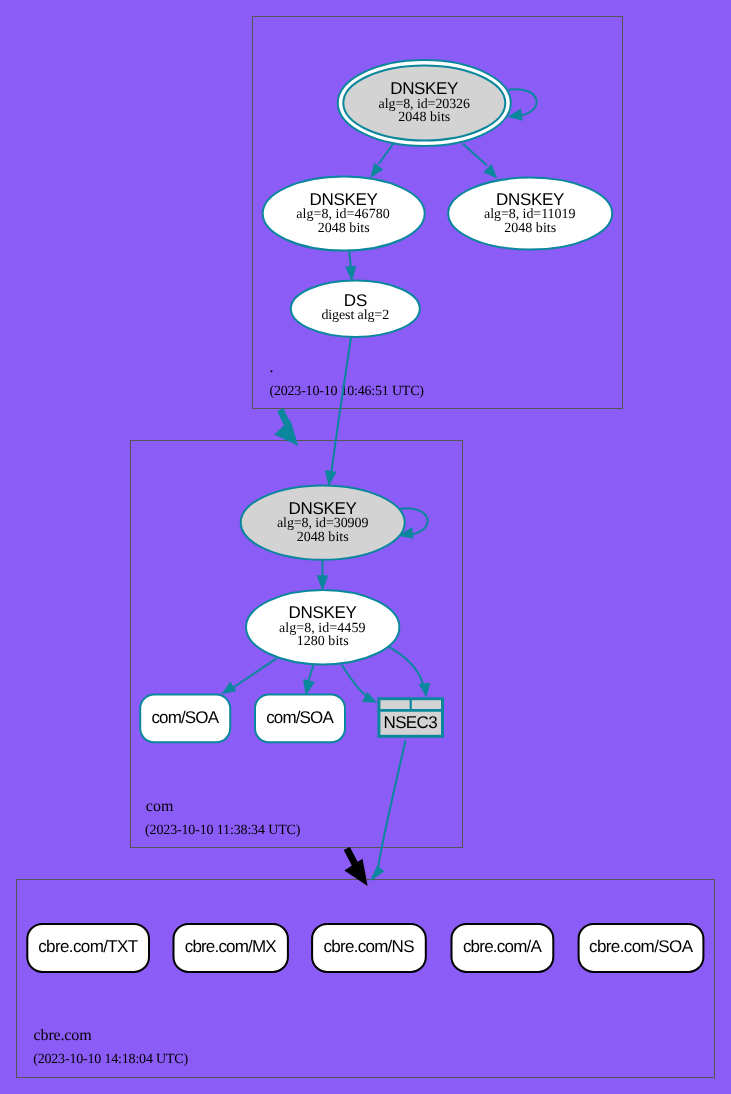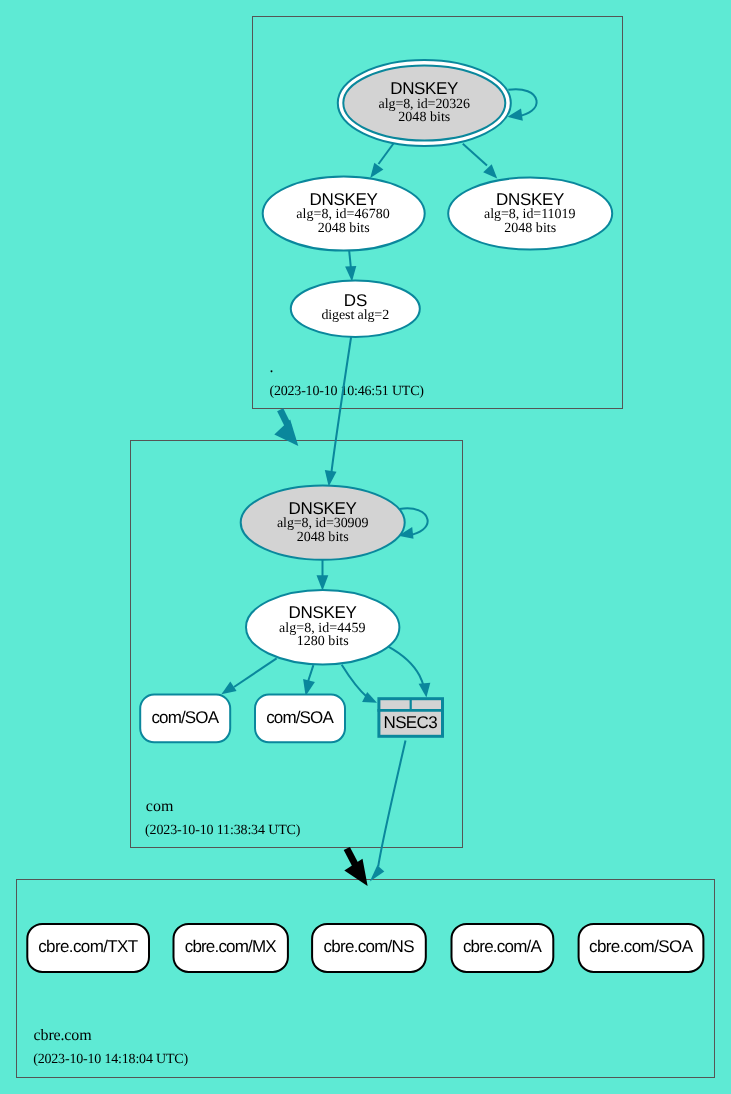--- a/index.html
+++ b/index.html
@@ -1,18 +1,18 @@
 <!DOCTYPE html>
 <html><head>
 <meta charset="utf-8">
 <title>DNSSEC authentication chain</title>
 <style>
   html,body{margin:0;padding:0;background:#ffffff;}
   text{text-rendering:geometricPrecision;}
-  #canvas{position:relative;width:731px;height:1094px;overflow:hidden;background:#5eead4;will-change:transform;text-align:center;}
+  #canvas{position:relative;width:731px;height:1094px;overflow:hidden;background:#8b5cf6;will-change:transform;text-align:center;}
   svg#graph{display:block;}
   .clbox{fill:none;stroke:#555555;stroke-width:1;}
   .nd-open{fill:#ffffff;stroke:#0a879c;stroke-width:2;}
   .nd-fill{fill:#d3d3d3;stroke:#0a879c;stroke-width:2;}
   .nd-white{fill:#ffffff;stroke:#0a879c;stroke-width:2;}
   .nd-ins{fill:#ffffff;stroke:#000000;stroke-width:2;}
   .edge{fill:none;stroke:#0a879c;stroke-width:2;}
   .arrow{fill:#0a879c;stroke:none;}
   .edge-b{fill:none;stroke:#000000;stroke-width:2;}
   .arrow-b{fill:#000000;stroke:none;}

